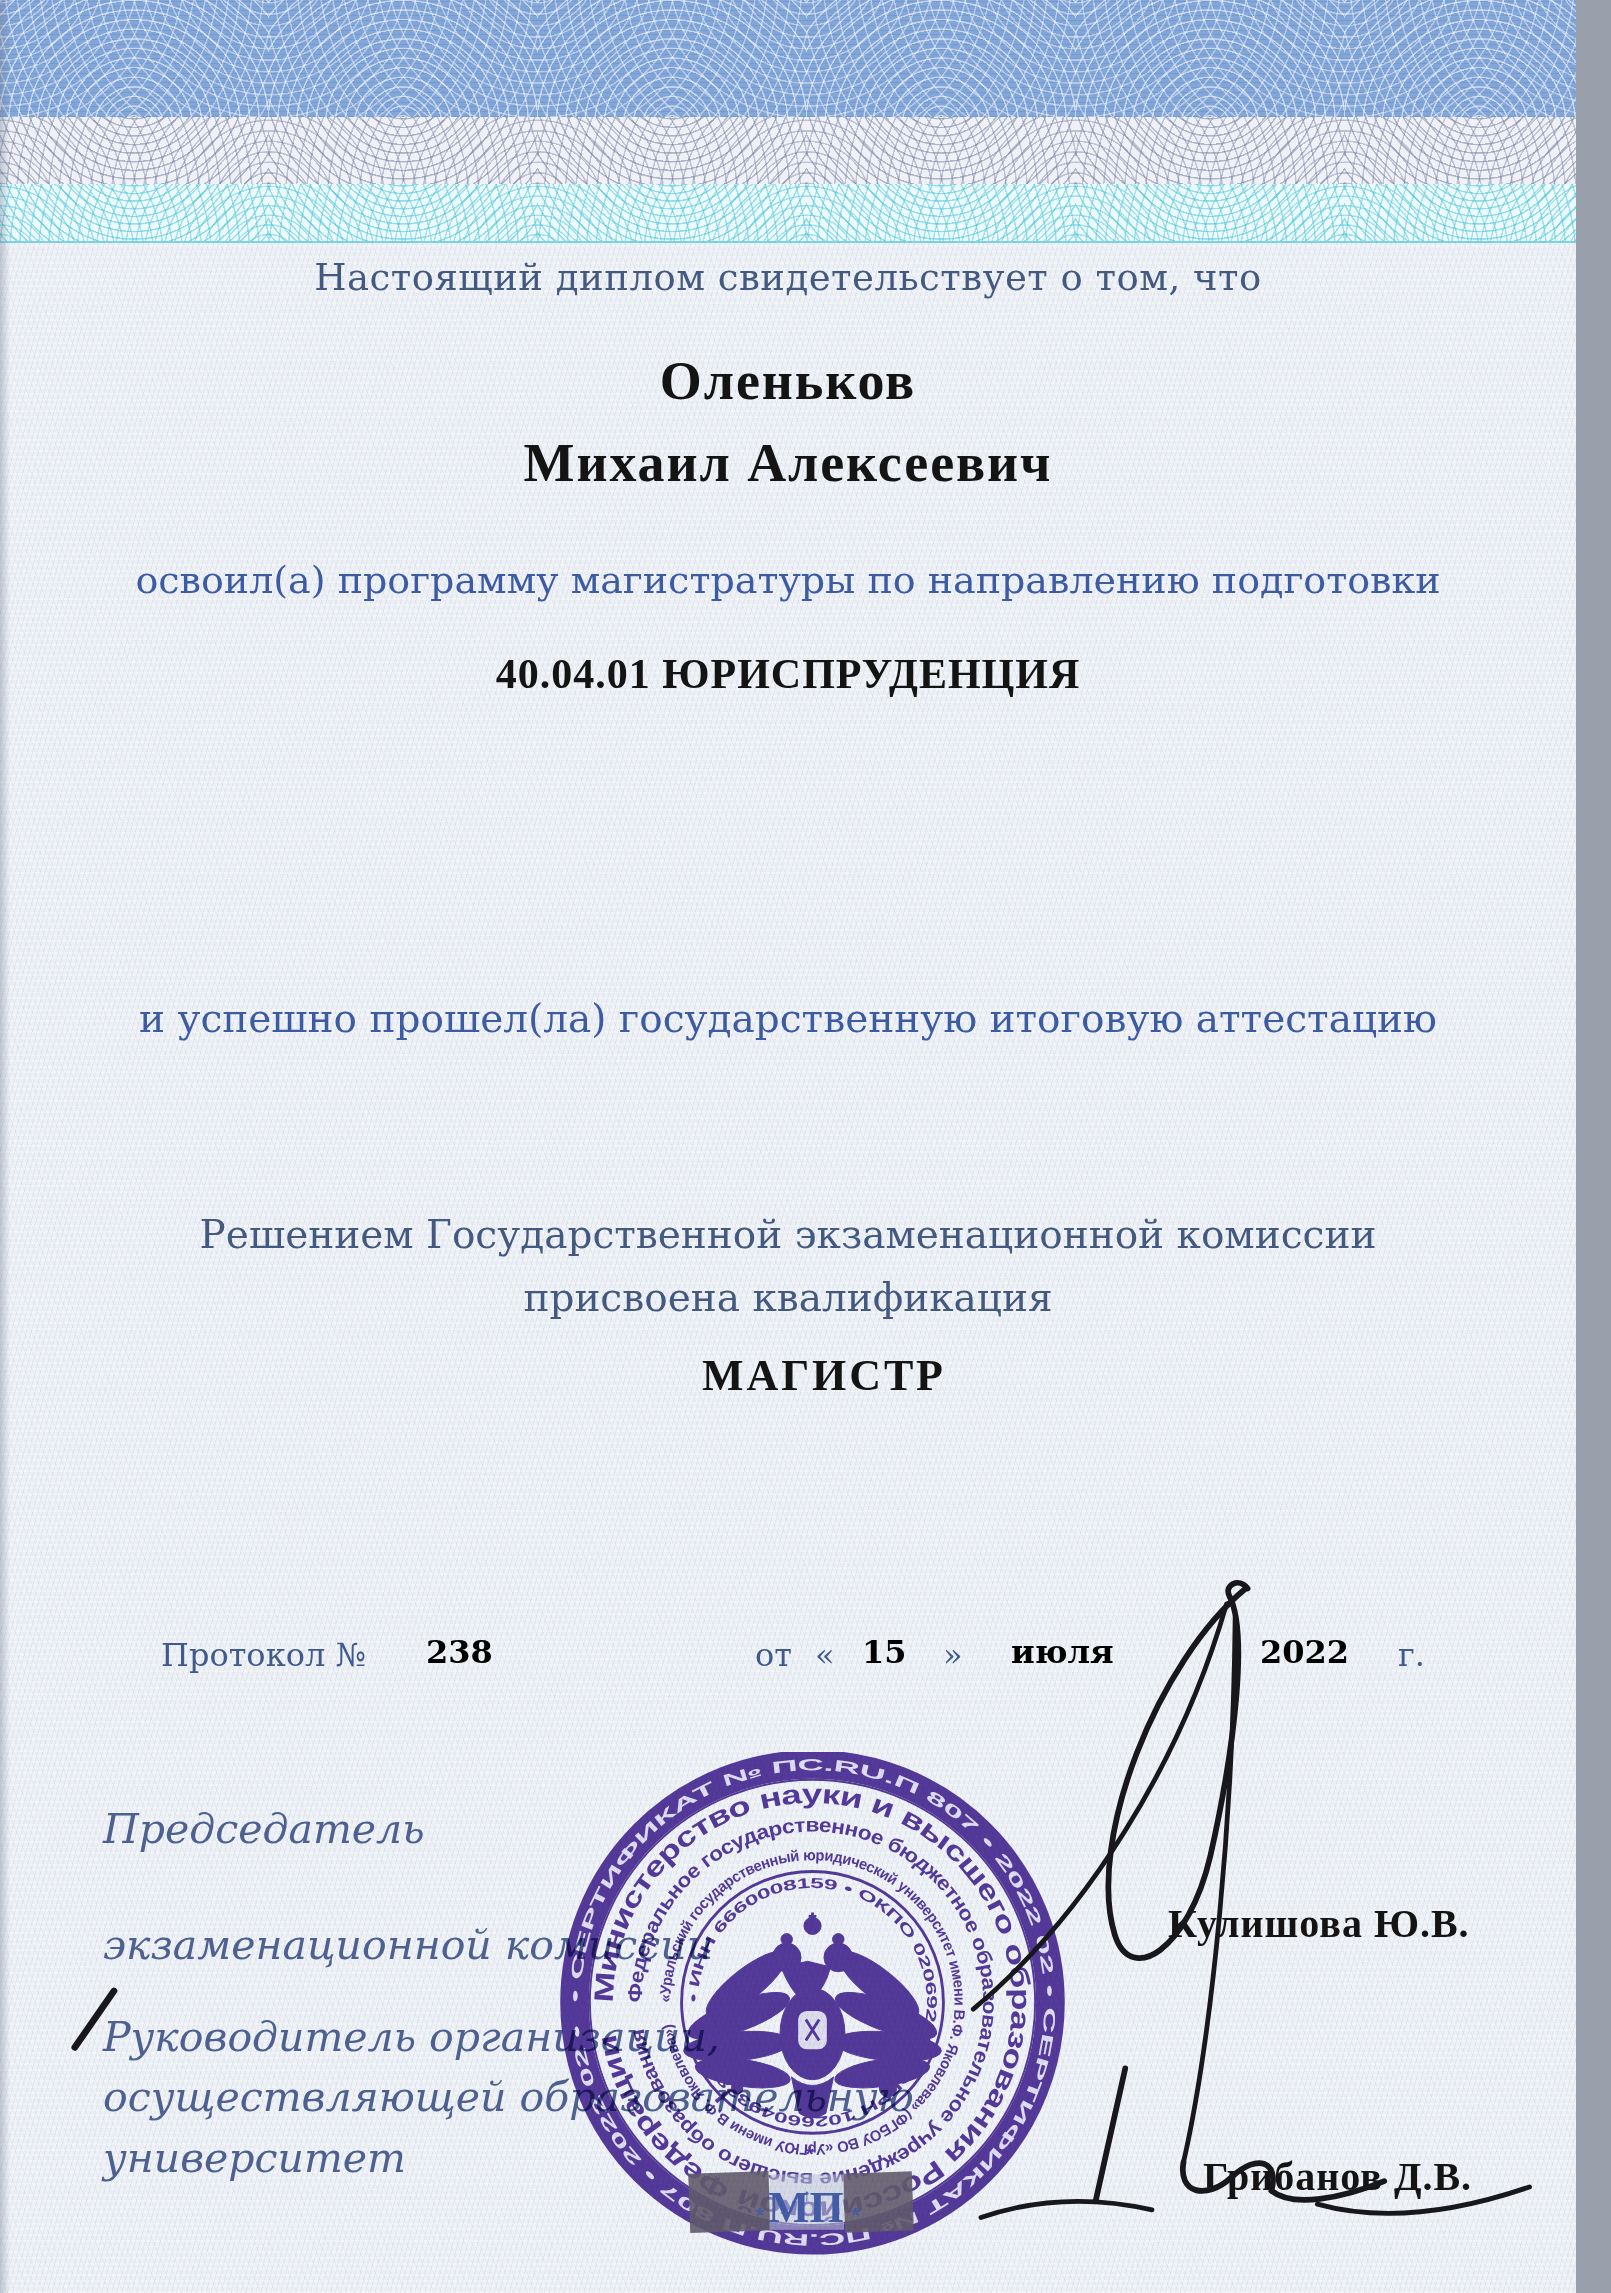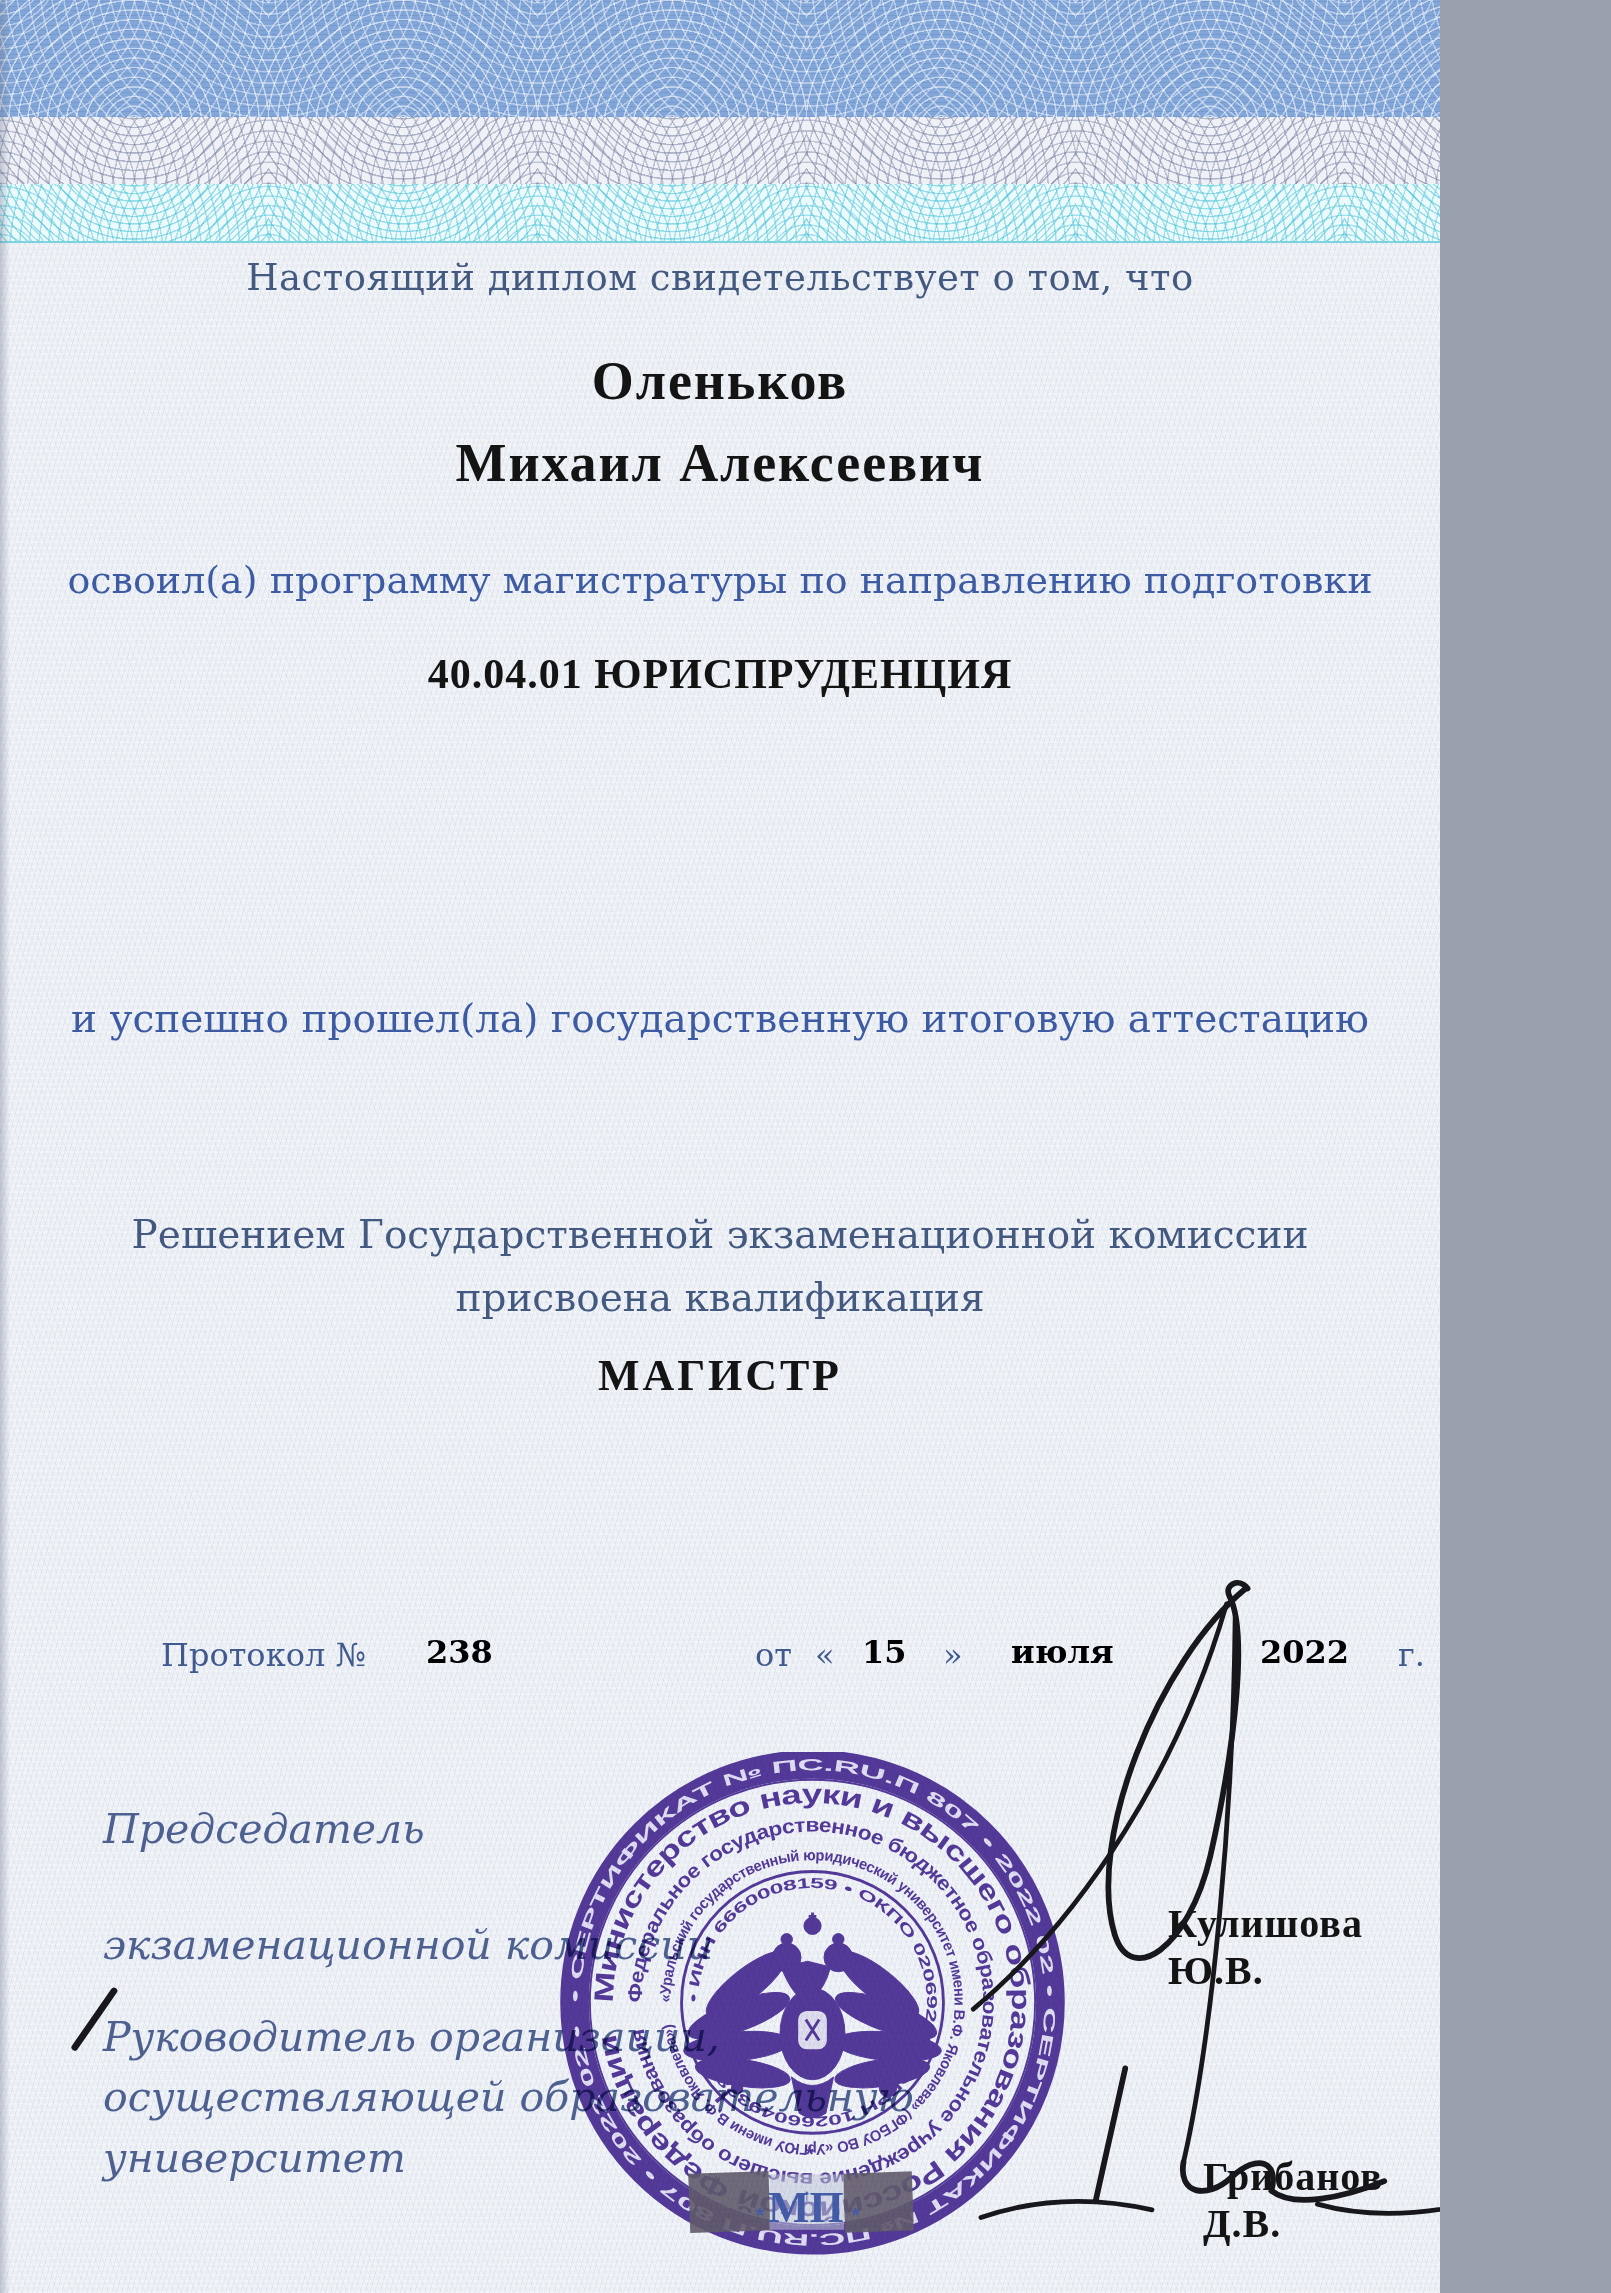--- a/index.html
+++ b/index.html
@@ -1,17 +1,17 @@
 <!DOCTYPE html>
 <html><head>
 <meta charset="utf-8">
 <style>
   html,body{margin:0;padding:0;background:#9aa0ab;}
   .page{
-    position:relative;width:1440px;height:2293px;overflow:hidden;
+    position:relative;width:1576px;height:2293px;overflow:hidden;
     background-color:#edf0f5;
     background-image:
       repeating-linear-gradient(105deg, rgba(150,168,198,.13) 0 1px, transparent 1px 4.8px),
       repeating-linear-gradient(68deg, rgba(150,168,198,.09) 0 1px, transparent 1px 6.7px),
       repeating-linear-gradient(0deg, rgba(255,255,255,.30) 0 1.9px, transparent 1.9px 5.7px);
     font-family:"DejaVu Serif", serif;
   }
   .band{position:absolute;left:0;width:100%;}
   .band-blue{
     top:0;height:117px;background-color:#82a6d8;
@@ -50,21 +50,21 @@
     font-family:"Liberation Serif", serif;letter-spacing:1.9px;}
   .t-name{top:432px;font-size:54px;font-weight:bold;color:#141414;
     font-family:"Liberation Serif", serif;letter-spacing:1.9px;}
   .t-program{top:558px;font-size:38px;}
   .t-specialty{top:650px;font-size:42px;font-weight:bold;color:#141414;
     font-family:"Liberation Serif", serif;letter-spacing:1px;}
   .t-attestation{top:996px;font-size:39px;}
   .t-decision1{top:1212px;font-size:39px;}
   .t-decision2{top:1275px;font-size:39px;}
   .t-qualification{top:1350px;font-size:44px;font-weight:bold;color:#141414;
-    font-family:"Liberation Serif", serif;letter-spacing:2.9px;}
+    font-family:"Liberation Serif", serif;letter-spacing:2.9px;padding-left:36px;}
   .proto{position:absolute;top:1636px;font-size:32px;}
   .p-label{left:161px;}
   .p-number{left:426px;top:1633px;}
   .p-from{left:755px;}
   .p-oq{left:815px;}
   .p-day{left:862px;top:1633px;}
   .p-cq{left:943px;}
   .p-month{left:1011px;top:1633px;}
   .p-year{left:1260px;top:1633px;}
   .p-g{left:1398px;}

